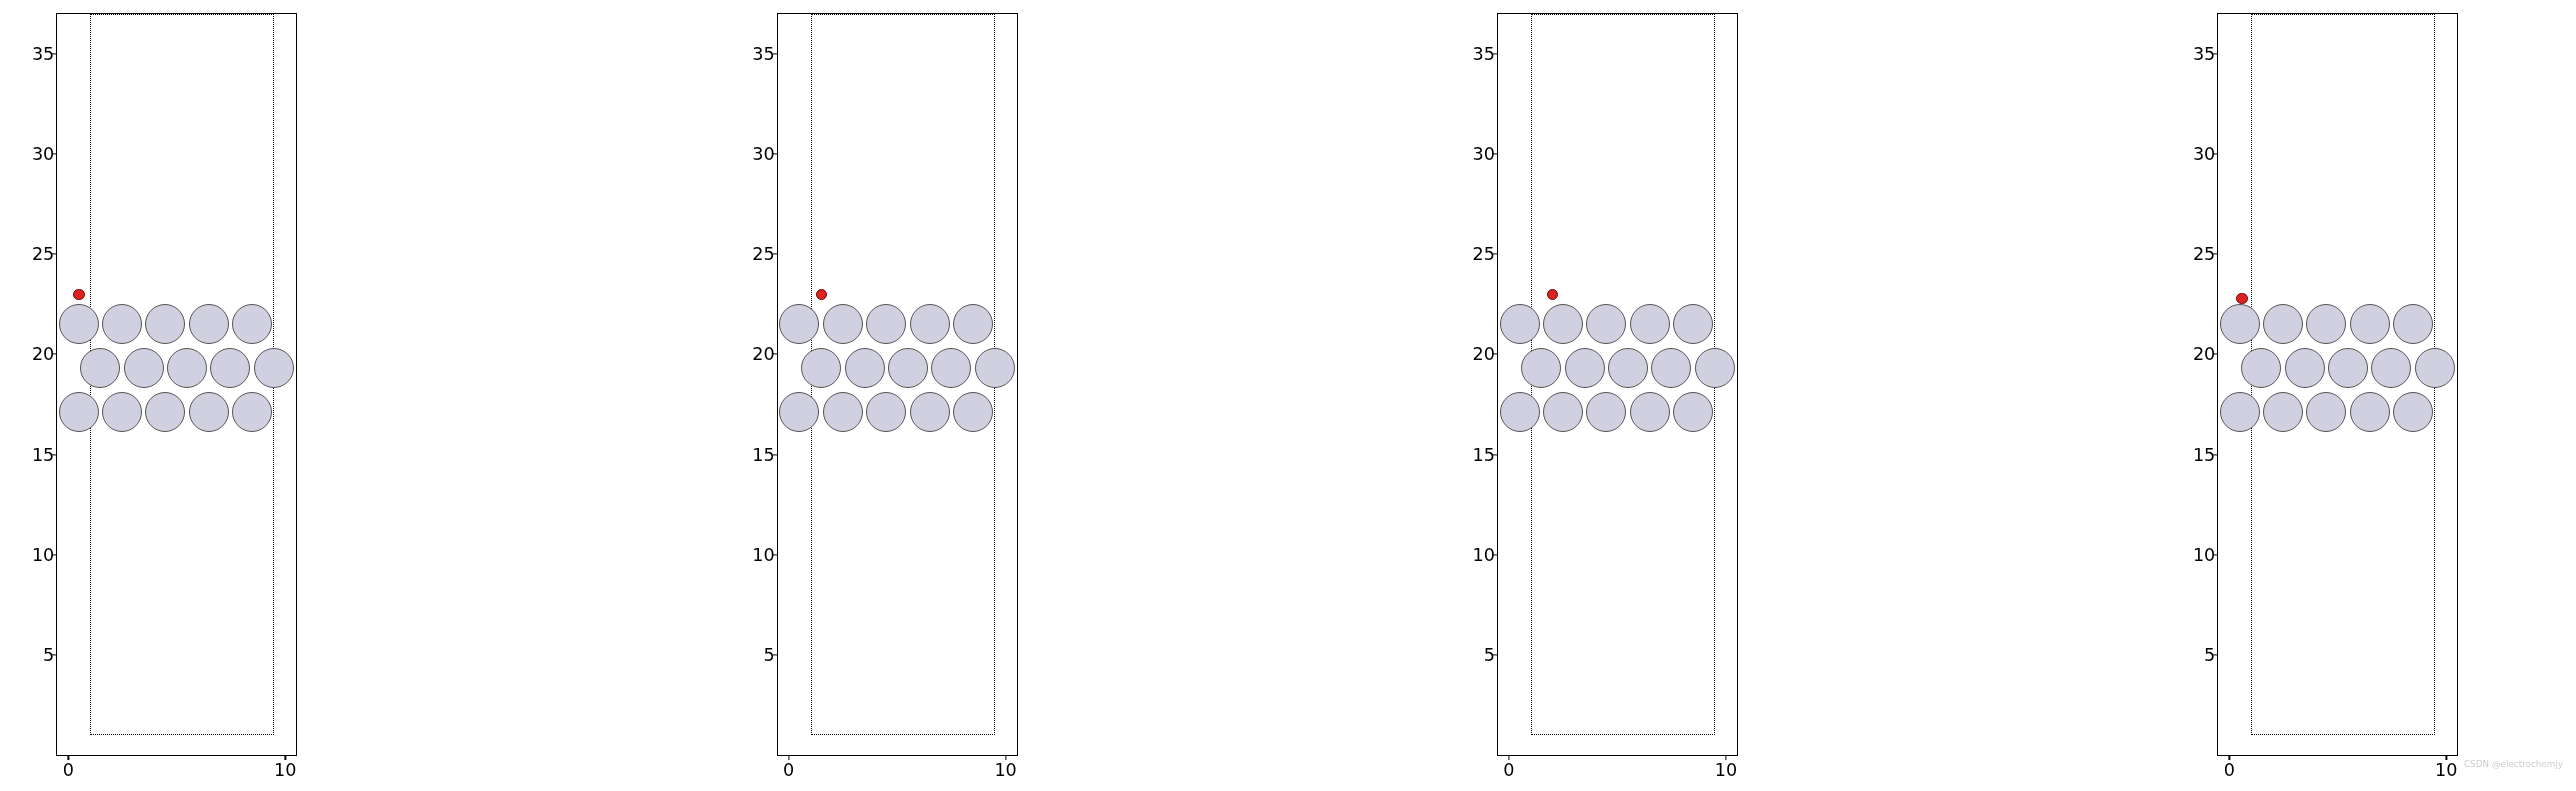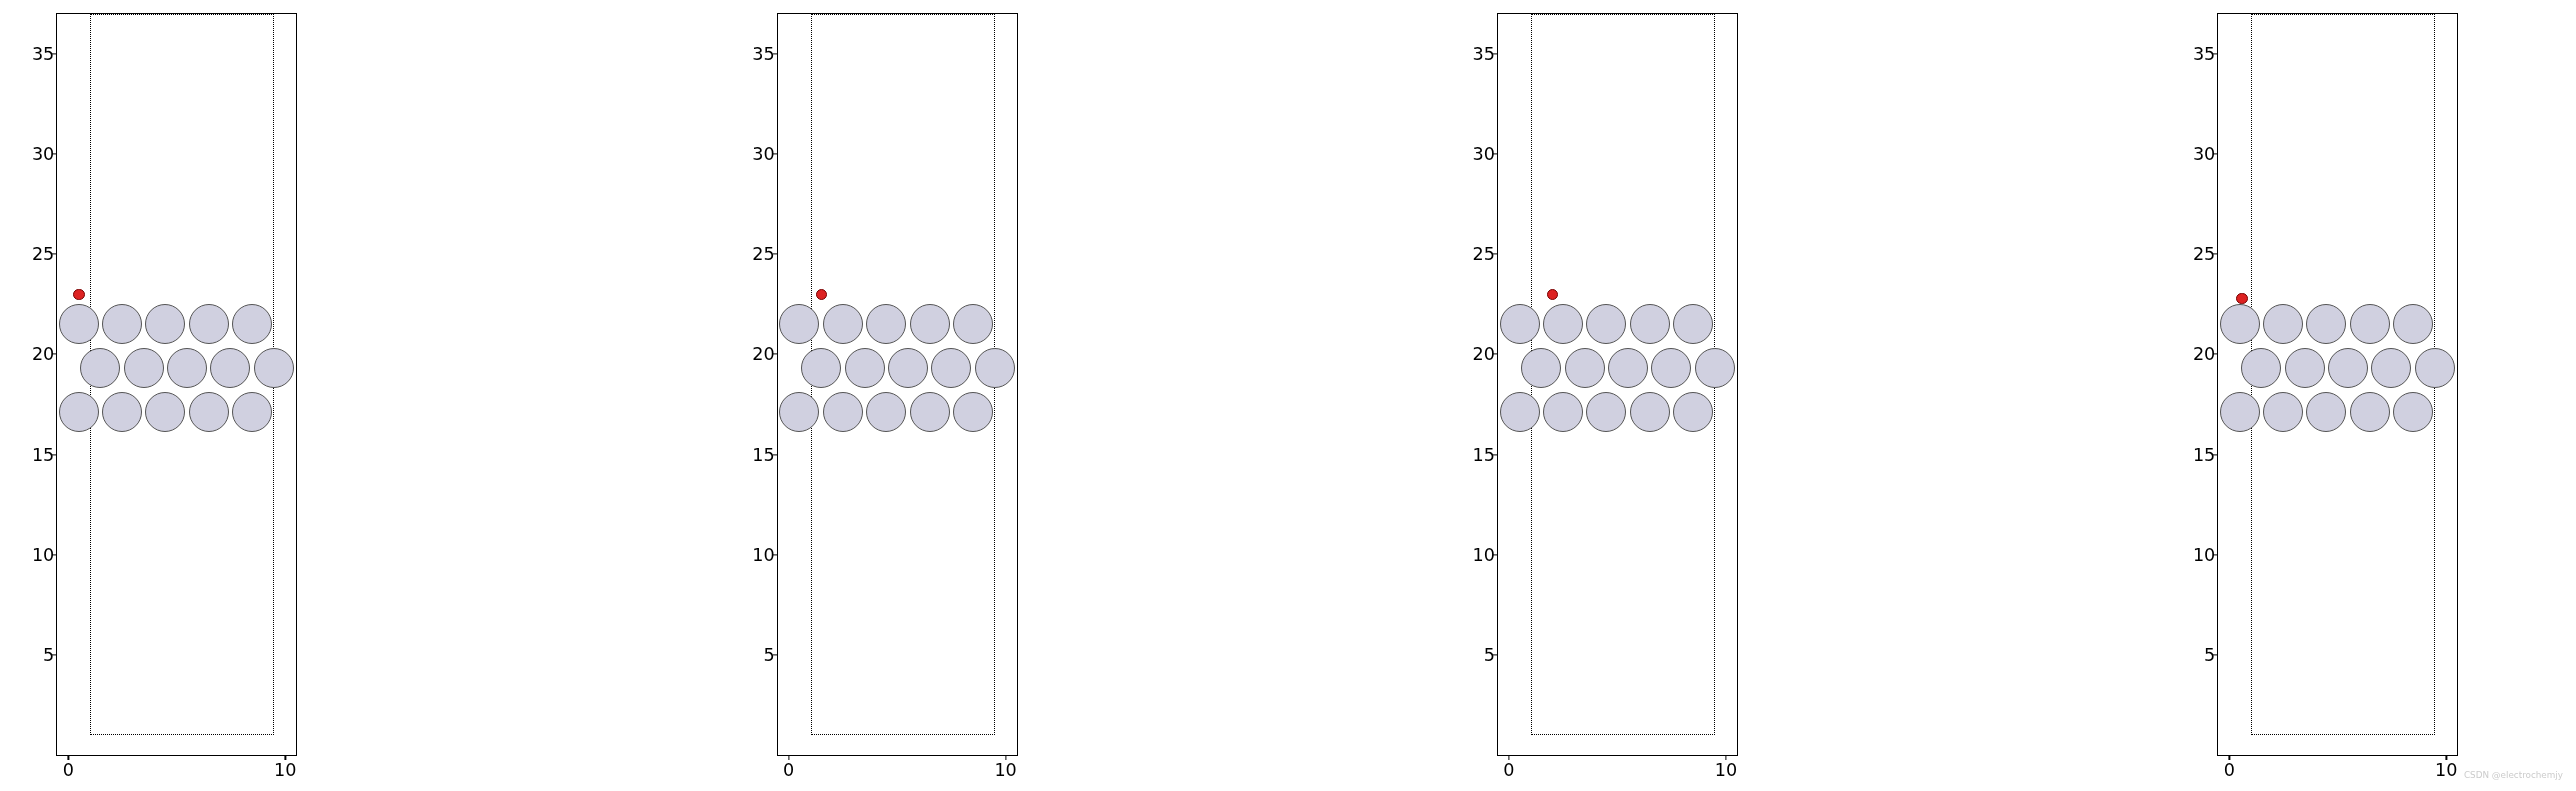--- a/index.html
+++ b/index.html
@@ -83,21 +83,21 @@
     position: absolute;
     bottom: -5px;
     width: 1.3px;
     height: 5px;
     background: #000;
     transform: translateX(-0.6px);
   }
   .watermark {
     position: absolute;
     right: 6.3px;
-    bottom: 5px;
+    bottom: 16px;
     font-size: 8.8px;
     color: #ccc;
   }
 </style>
 </head>
 <body>
 
 <div class="figure">
   <div class="subplot">
       <div class="axes">

